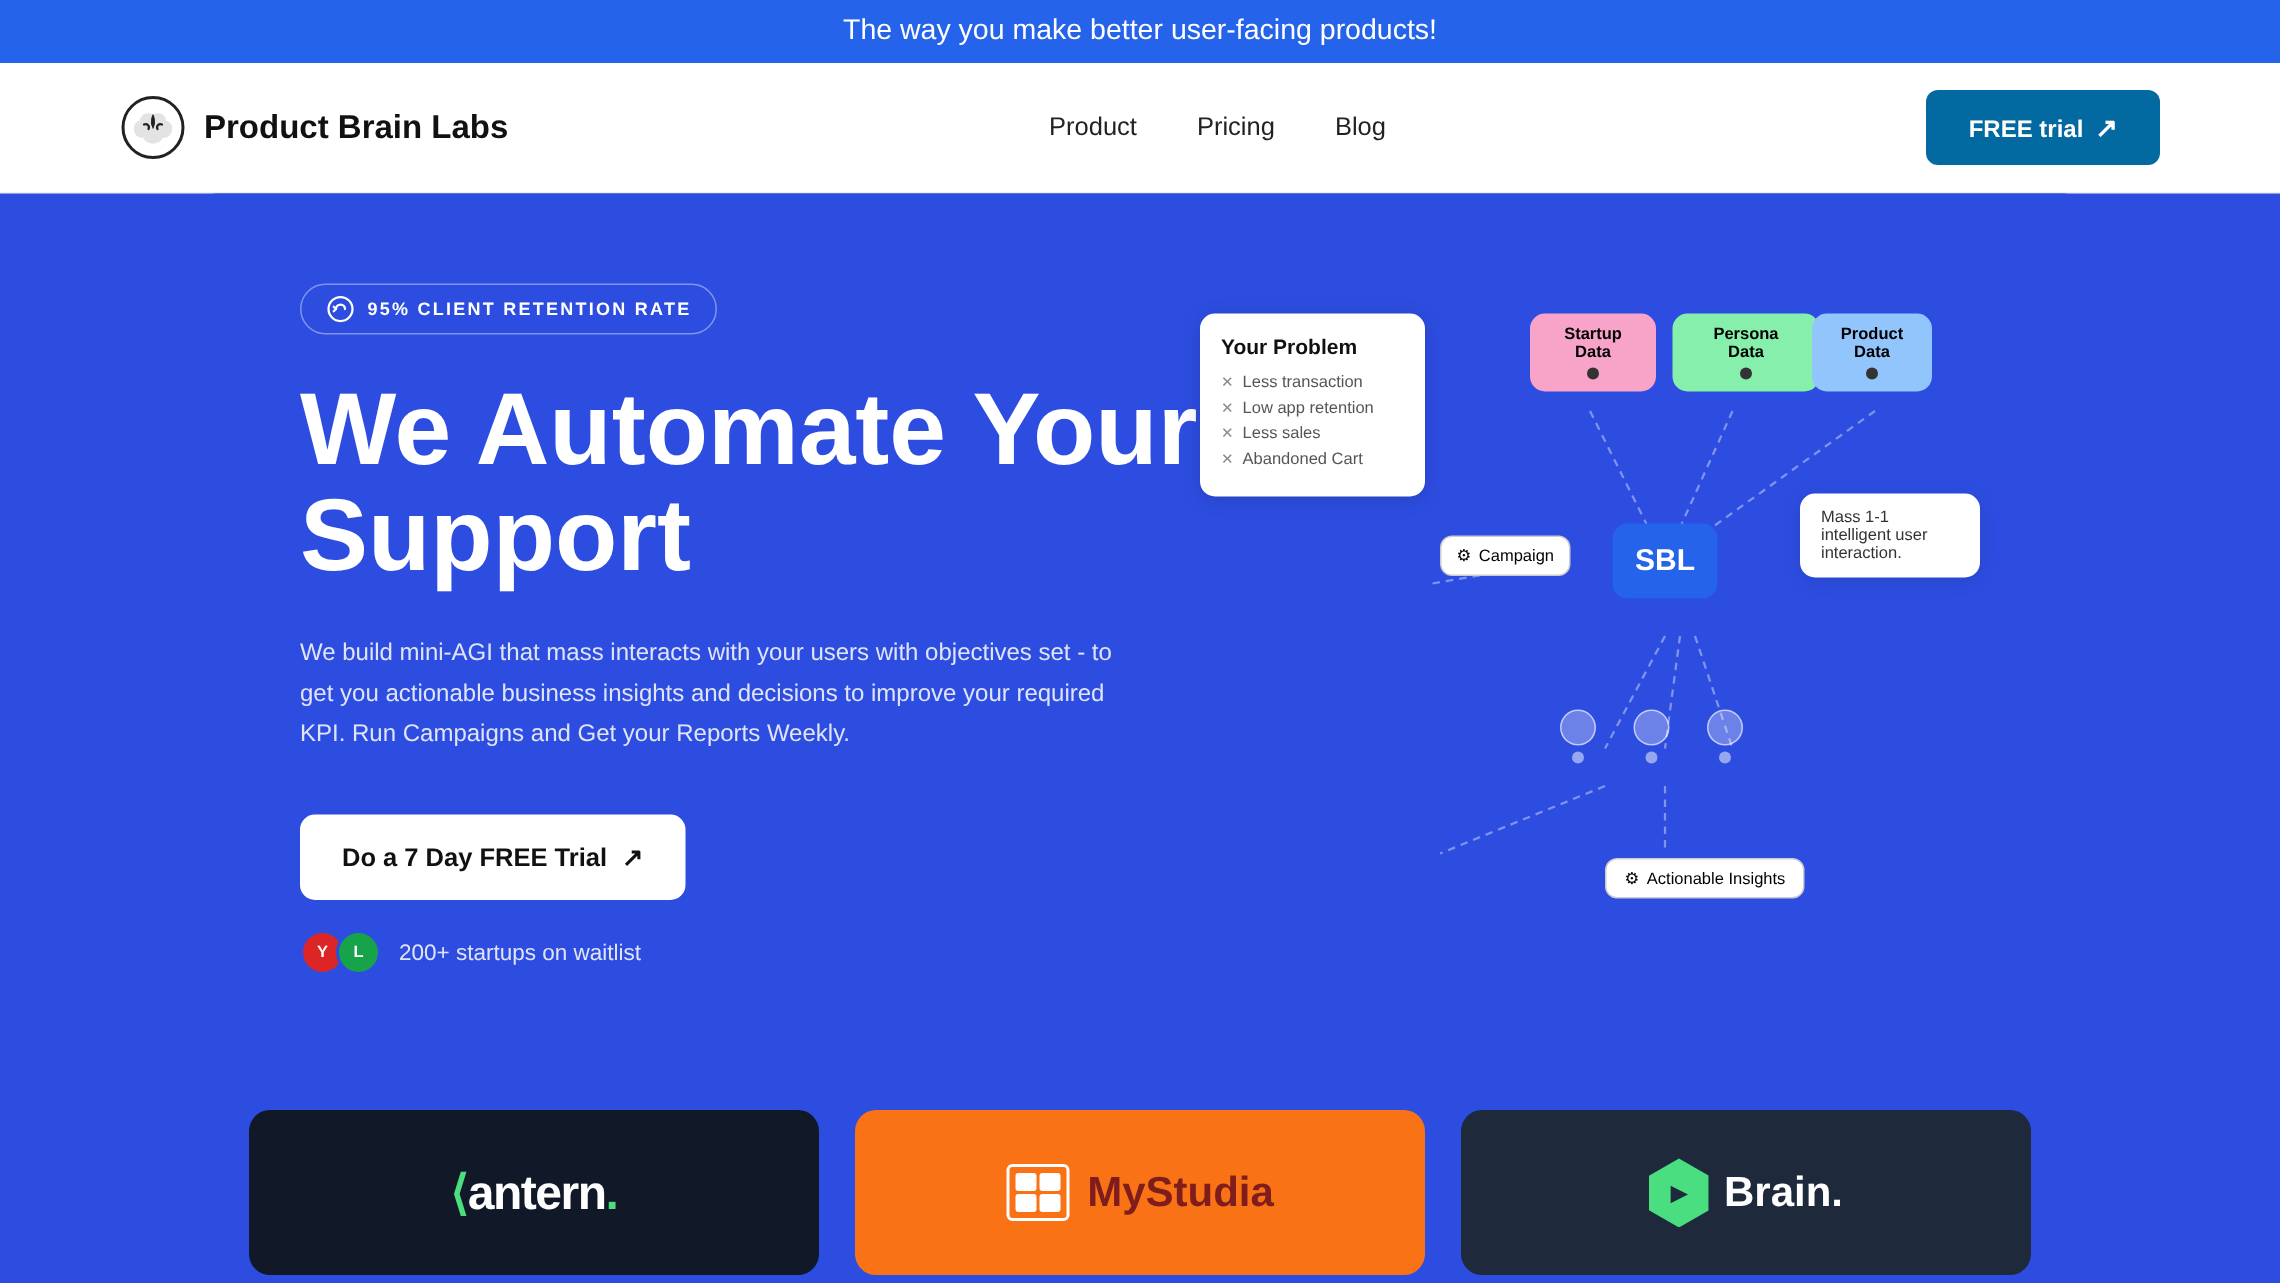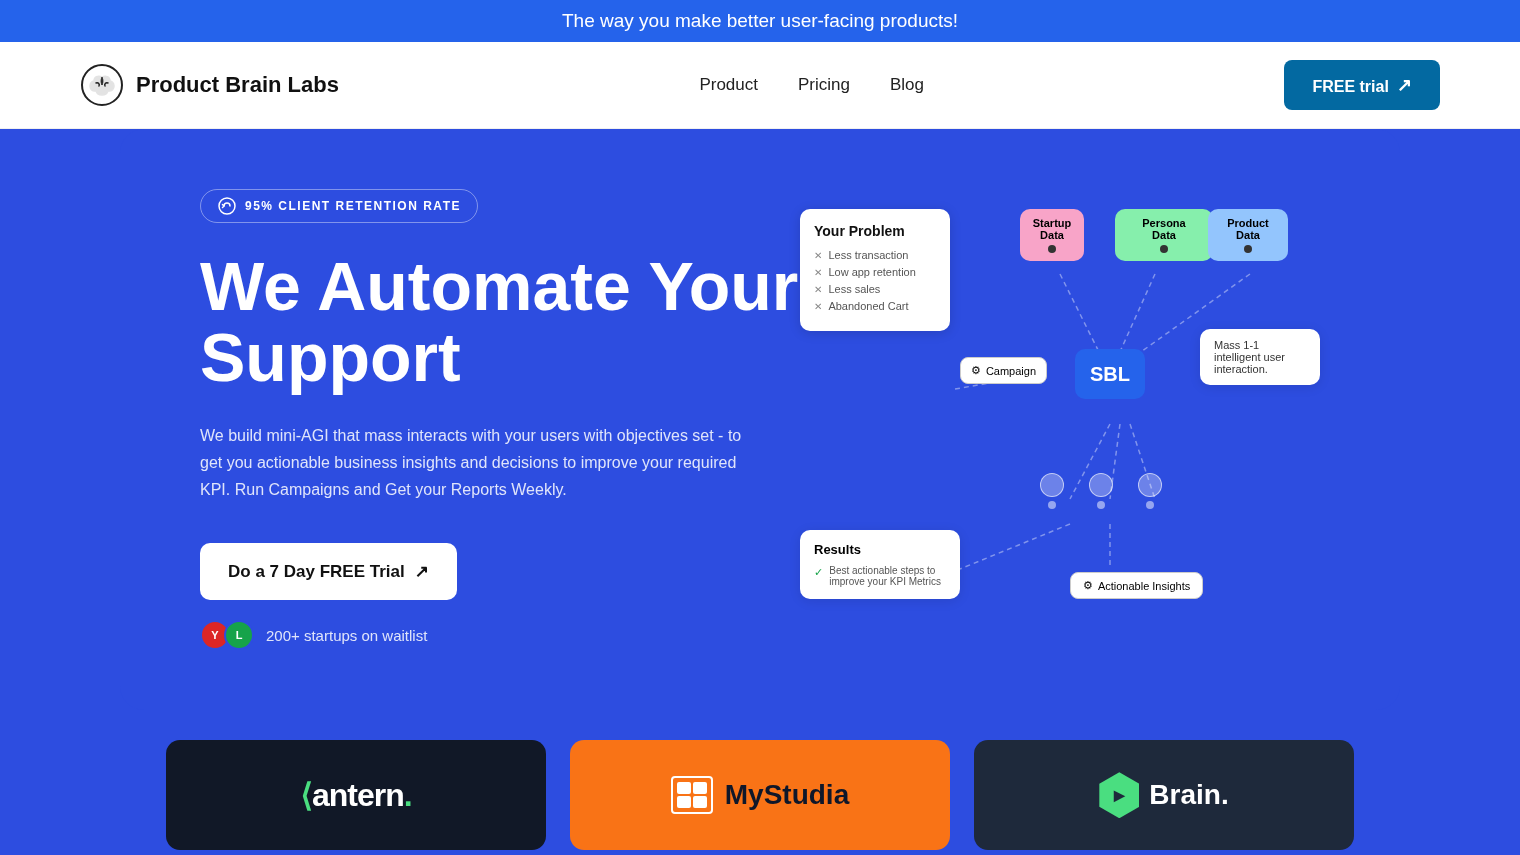--- a/index.html
+++ b/index.html
@@ -208,21 +208,21 @@
     .startup-card {
       position: absolute;
       top: 0;
       left: 220px;
       background: #f8a4c8;
       border-radius: 10px;
       padding: 8px 12px;
       font-size: 11px;
       font-weight: 600;
       text-align: center;
-      width: 64px;
+      width: 84px;
     }
     .startup-card .card-dot {
       width: 8px; height: 8px; background: #333; border-radius: 50%;
       margin: 4px auto 0;
     }
 
     .persona-card {
       position: absolute;
       top: 0;
       left: 315px;
@@ -386,21 +386,21 @@
       height: 110px;
       flex: 1;
       max-width: 380px;
       display: flex;
       align-items: center;
       justify-content: center;
       font-size: 28px;
       font-weight: 800;
     }
     .logo-card-dark { background: #111827; color: white; }
-    .logo-card-orange { background: #f97316; color: #0f172a; align-items: center; }
+    .logo-card-orange { background: #f97316; color: #7f1d1d; align-items: center; }
     .logo-card-navy { background: #1e293b; color: white; }
 
     .antern-logo { font-size: 32px; font-weight: 800; letter-spacing: -1px; }
     .mystudia-logo { display: flex; align-items: center; gap: 12px; }
     .sayf-logo { display: flex; align-items: center; gap: 10px; }
     .sayf-hex { 
       width: 40px; height: 46px; background: #4ade80; 
       clip-path: polygon(50% 0%, 100% 25%, 100% 75%, 50% 100%, 0% 75%, 0% 25%);
       display: flex; align-items: center; justify-content: center; color: #1e293b; font-size: 14px;
     }
@@ -551,27 +551,20 @@
       <div class="user-icon-item">
         <div class="user-circle"></div>
         <div class="user-dot"></div>
       </div>
       <div class="user-icon-item">
         <div class="user-circle"></div>
         <div class="user-dot"></div>
       </div>
     </div>
 
-    <div class="results-card">
-      <div class="results-title">Results</div>
-      <div class="results-item">
-        <span class="check-mark">✓</span>
-        <span>Best actionable steps to improve your KPI Metrics</span>
-      </div>
-    </div>
 
     <div class="actionable-node">
       <span>⚙</span>
       <span>Actionable Insights</span>
     </div>
 
   </div>
 </div>
 
 <div style="padding: 30px 0 40px 0;">

